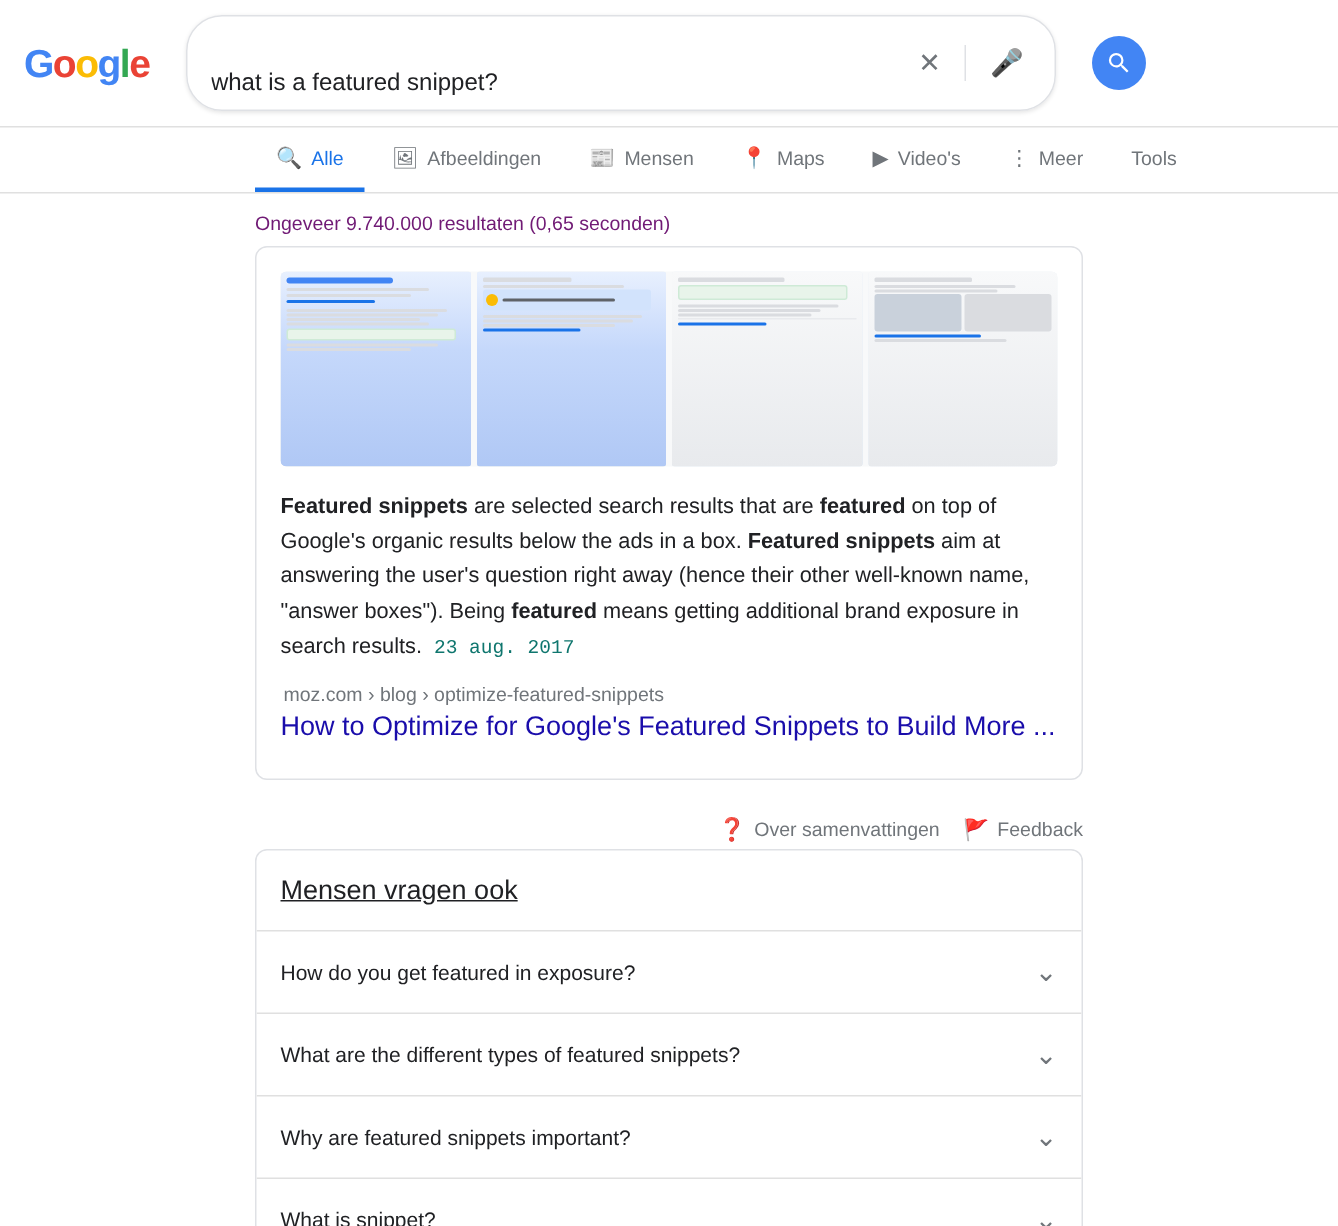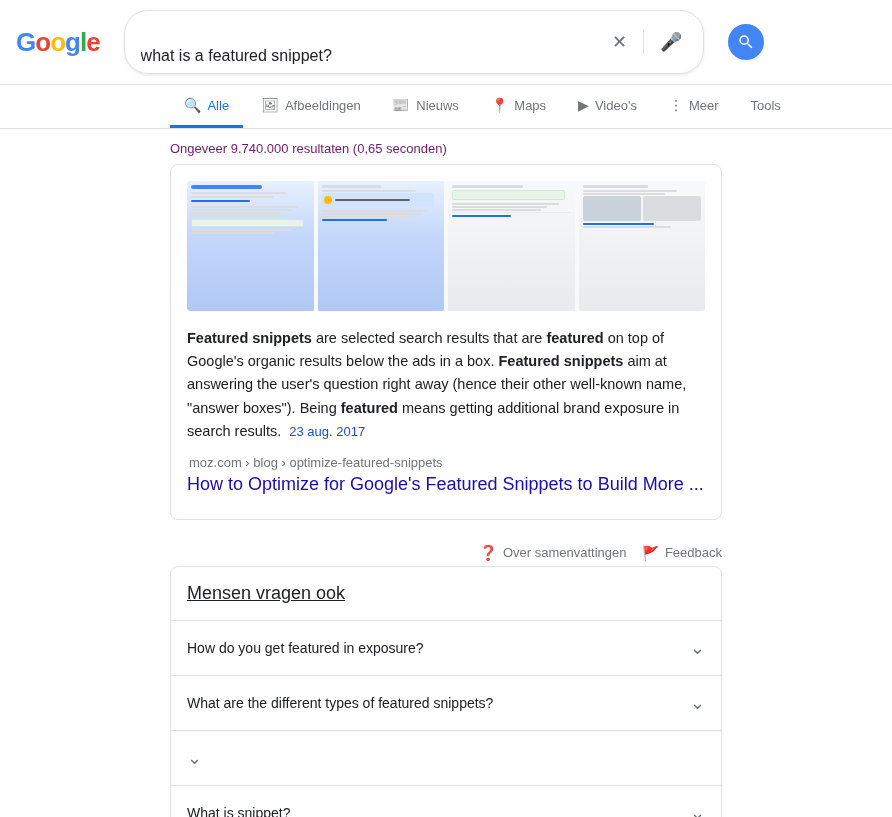--- a/index.html
+++ b/index.html
@@ -146,22 +146,23 @@
     .snippet-text {
       font-size: 14.5px;
       line-height: 1.6;
       color: #202124;
       margin-bottom: 12px;
     }
     .snippet-text b { font-weight: bold; }
 
     .snippet-date {
       font-size: 13px;
-      color: #1d4ed8;
+      color: #0f766e;
       margin-left: 8px;
+      font-family: Liberation Mono, monospace;
     }
 
     
     .source-breadcrumb {
       font-size: 13px;
       color: #70757a;
       margin-bottom: 4px;
     }
     .source-breadcrumb span { margin: 0 2px; }
 
@@ -251,21 +252,21 @@
   <a class="nav-tab active" href="#">
     <span class="nav-tab-icon">🔍</span>
     <span>Alle</span>
   </a>
   <a class="nav-tab" href="#">
     <span class="nav-tab-icon">🖼</span>
     <span>Afbeeldingen</span>
   </a>
   <a class="nav-tab" href="#">
     <span class="nav-tab-icon">📰</span>
-    <span>Nieuws</span>
+    <span>Mensen</span>
   </a>
   <a class="nav-tab" href="#">
     <span class="nav-tab-icon">📍</span>
     <span>Maps</span>
   </a>
   <a class="nav-tab" href="#">
     <span class="nav-tab-icon">▶</span>
     <span>Video's</span>
   </a>
   <a class="nav-tab" href="#">
@@ -370,20 +371,21 @@
     <div class="paa-title">Mensen vragen ook</div>
     <div class="paa-item">
       <span>How do you get featured in exposure?</span>
       <span class="paa-chevron">⌄</span>
     </div>
     <div class="paa-item">
       <span>What are the different types of featured snippets?</span>
       <span class="paa-chevron">⌄</span>
     </div>
     <div class="paa-item">
+      <span>Why are featured snippets important?</span>
       <span class="paa-chevron">⌄</span>
     </div>
     <div class="paa-item">
       <span>What is snippet?</span>
       <span class="paa-chevron">⌄</span>
     </div>
   </div>
 
 </div>
 

